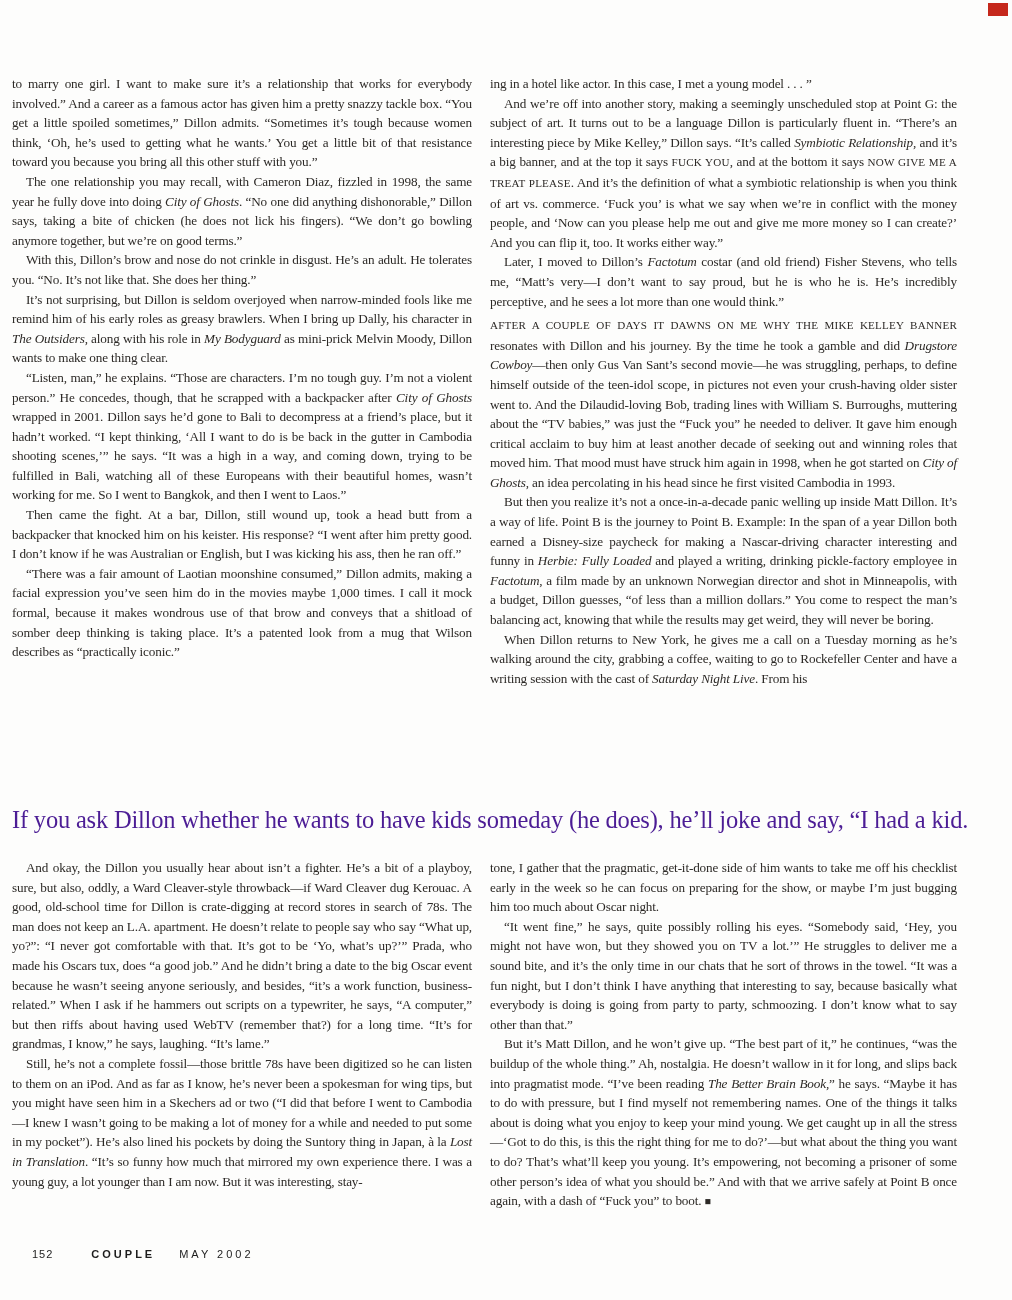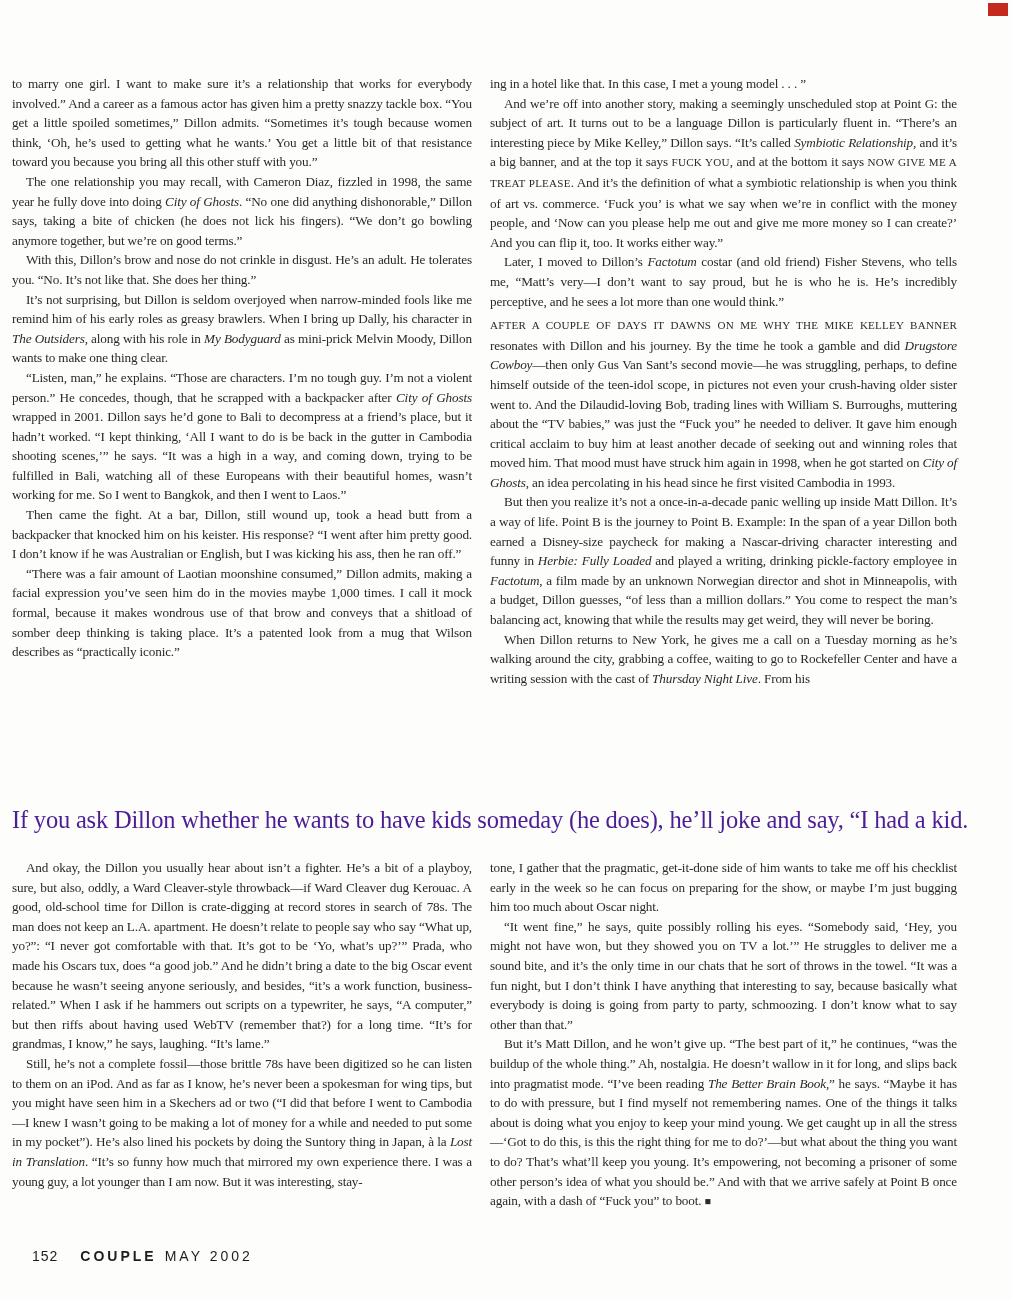--- a/index.html
+++ b/index.html
@@ -36,22 +36,22 @@
     margin:16px 0 20px 0;
     text-align:center;
     font-size:24.5px;line-height:36px;
     color:#4c1d95;
     letter-spacing:-0.2px;
     white-space:nowrap;
   }
   .footer{
     position:absolute;left:32px;top:1248px;
     font-family:"Liberation Sans","DejaVu Sans",sans-serif;
-    font-size:14px;color:#1d1d1d;
-    display:flex;align-items:flex-end;
+    font-size:11px;color:#1d1d1d;
+    display:flex;align-items:flex-end;gap:16px;
   }
   .footer .pagenum{letter-spacing:1px;}
   .footer .mag{font-weight:700;letter-spacing:3px;margin-left:22px;}
   .footer .issue{font-weight:400;letter-spacing:3px;margin-left:8px;}
 </style>
 </head>
 <body>
 
 <div class="page">
   <div class="corner-mark"></div>
@@ -61,26 +61,26 @@
       <div class="col">
           <p class="para"><span>to marry one girl. I want to make sure it’s a relationship that works for everybody involved.” And a career as a famous actor has given him a pretty snazzy tackle box. “You get a little spoiled sometimes,” Dillon admits. “Sometimes it’s tough because women think, ‘Oh, he’s used to getting what he wants.’ You get a little bit of that resistance toward you because you bring all this other stuff with you.”</span></p>
           <p class="para ind"><span>The one relationship you may recall, with Cameron Diaz, fizzled in 1998, the same year he fully dove into doing </span><span class="i">City of Ghosts</span><span>. “No one did anything dishonorable,” Dillon says, taking a bite of chicken (he does not lick his fingers). “We don’t go bowling anymore together, but we’re on good terms.”</span></p>
           <p class="para ind"><span>With this, Dillon’s brow and nose do not crinkle in disgust. He’s an adult. He tolerates you. “No. It’s not like that. She does her thing.”</span></p>
           <p class="para ind"><span>It’s not surprising, but Dillon is seldom overjoyed when narrow-minded fools like me remind him of his early roles as greasy brawlers. When I bring up Dally, his character in </span><span class="i">The Outsiders</span><span>, along with his role in </span><span class="i">My Bodyguard</span><span> as mini-prick Melvin Moody, Dillon wants to make one thing clear.</span></p>
           <p class="para ind"><span>“Listen, man,” he explains. “Those are characters. I’m no tough guy. I’m not a violent person.” He concedes, though, that he scrapped with a backpacker after </span><span class="i">City of Ghosts</span><span> wrapped in 2001. Dillon says he’d gone to Bali to decompress at a friend’s place, but it hadn’t worked. “I kept thinking, ‘All I want to do is be back in the gutter in Cambodia shooting scenes,’” he says. “It was a high in a way, and coming down, trying to be fulfilled in Bali, watching all of these Europeans with their beautiful homes, wasn’t working for me. So I went to Bangkok, and then I went to Laos.”</span></p>
           <p class="para ind"><span>Then came the fight. At a bar, Dillon, still wound up, took a head butt from a backpacker that knocked him on his keister. His response? “I went after him pretty good. I don’t know if he was Australian or English, but I was kicking his ass, then he ran off.”</span></p>
           <p class="para ind"><span>“There was a fair amount of Laotian moonshine consumed,” Dillon admits, making a facial expression you’ve seen him do in the movies maybe 1,000 times. I call it mock formal, because it makes wondrous use of that brow and conveys that a shitload of somber deep thinking is taking place. It’s a patented look from a mug that Wilson describes as “practically iconic.”</span></p>
         </div>
       <div class="col">
-          <p class="para"><span>ing in a hotel like that. In this case, I met a young model . . . ”</span></p>
+          <p class="para"><span>ing in a hotel like actor. In this case, I met a young model . . . ”</span></p>
           <p class="para ind"><span>And we’re off into another story, making a seemingly unscheduled stop at Point G: the subject of art. It turns out to be a language Dillon is particularly fluent in. “There’s an interesting piece by Mike Kelley,” Dillon says. “It’s called </span><span class="i">Symbiotic Relationship</span><span>, and it’s a big banner, and at the top it says </span><span class="sc">FUCK YOU</span><span>, and at the bottom it says </span><span class="sc">NOW GIVE ME A TREAT PLEASE</span><span>. And it’s the definition of what a symbiotic relationship is when you think of art vs. commerce. ‘Fuck you’ is what we say when we’re in conflict with the money people, and ‘Now can you please help me out and give me more money so I can create?’ And you can flip it, too. It works either way.”</span></p>
           <p class="para ind"><span>Later, I moved to Dillon’s </span><span class="i">Factotum</span><span> costar (and old friend) Fisher Stevens, who tells me, “Matt’s very—I don’t want to say proud, but he is who he is. He’s incredibly perceptive, and he sees a lot more than one would think.”</span></p>
           <p class="para gap"><span class="sc">AFTER A COUPLE OF DAYS IT DAWNS ON ME WHY THE MIKE KELLEY BANNER</span><span> resonates with Dillon and his journey. By the time he took a gamble and did </span><span class="i">Drugstore Cowboy</span><span>—then only Gus Van Sant’s second movie—he was struggling, perhaps, to define himself outside of the teen-idol scope, in pictures not even your crush-having older sister went to. And the Dilaudid-loving Bob, trading lines with William S. Burroughs, muttering about the “TV babies,” was just the “Fuck you” he needed to deliver. It gave him enough critical acclaim to buy him at least another decade of seeking out and winning roles that moved him. That mood must have struck him again in 1998, when he got started on </span><span class="i">City of Ghosts</span><span>, an idea percolating in his head since he first visited Cambodia in 1993.</span></p>
           <p class="para ind"><span>But then you realize it’s not a once-in-a-decade panic welling up inside Matt Dillon. It’s a way of life. Point B is the journey to Point B. Example: In the span of a year Dillon both earned a Disney-size paycheck for making a Nascar-driving character interesting and funny in </span><span class="i">Herbie: Fully Loaded</span><span> and played a writing, drinking pickle-factory employee in </span><span class="i">Factotum</span><span>, a film made by an unknown Norwegian director and shot in Minneapolis, with a budget, Dillon guesses, “of less than a million dollars.” You come to respect the man’s balancing act, knowing that while the results may get weird, they will never be boring.</span></p>
-          <p class="para ind"><span>When Dillon returns to New York, he gives me a call on a Tuesday morning as he’s walking around the city, grabbing a coffee, waiting to go to Rockefeller Center and have a writing session with the cast of </span><span class="i">Thursday Night Live</span><span>. From his</span></p>
+          <p class="para ind"><span>When Dillon returns to New York, he gives me a call on a Tuesday morning as he’s walking around the city, grabbing a coffee, waiting to go to Rockefeller Center and have a writing session with the cast of </span><span class="i">Saturday Night Live</span><span>. From his</span></p>
         </div>
     </section>
 
     <div class="pullquote">If you ask Dillon whether he wants to have kids someday (he does), he’ll joke and say, “I had a kid.</div>
 
     <section class="row bottom">
       <div class="col">
           <p class="para ind"><span>And okay, the Dillon you usually hear about isn’t a fighter. He’s a bit of a playboy, sure, but also, oddly, a Ward Cleaver-style throwback—if Ward Cleaver dug Kerouac. A good, old-school time for Dillon is crate-digging at record stores in search of 78s. The man does not keep an L.A. apartment. He doesn’t relate to people say who say “What up, yo?”: “I never got comfortable with that. It’s got to be ‘Yo, what’s up?’” Prada, who made his Oscars tux, does “a good job.” And he didn’t bring a date to the big Oscar event because he wasn’t seeing anyone seriously, and besides, “it’s a work function, business-related.” When I ask if he hammers out scripts on a typewriter, he says, “A computer,” but then riffs about having used WebTV (remember that?) for a long time. “It’s for grandmas, I know,” he says, laughing. “It’s lame.”</span></p>
           <p class="para ind"><span>Still, he’s not a complete fossil—those brittle 78s have been digitized so he can listen to them on an iPod. And as far as I know, he’s never been a spokesman for wing tips, but you might have seen him in a Skechers ad or two (“I did that before I went to Cambodia—I knew I wasn’t going to be making a lot of money for a while and needed to put some in my pocket”). He’s also lined his pockets by doing the Suntory thing in Japan, à la </span><span class="i">Lost in Translation</span><span>. “It’s so funny how much that mirrored my own experience there. I was a young guy, a lot younger than I am now. But it was interesting, stay-</span></p>
         </div>

